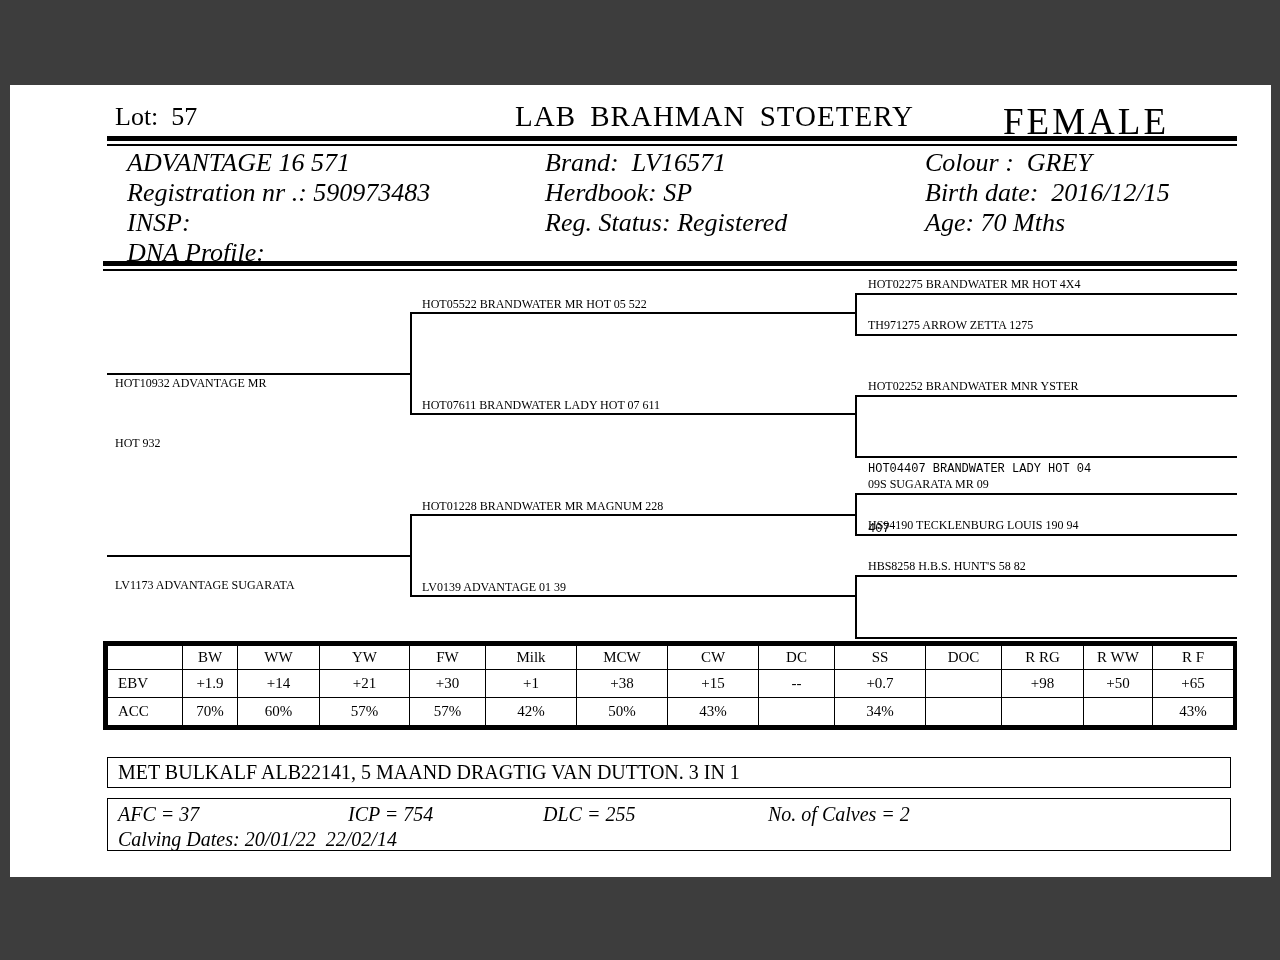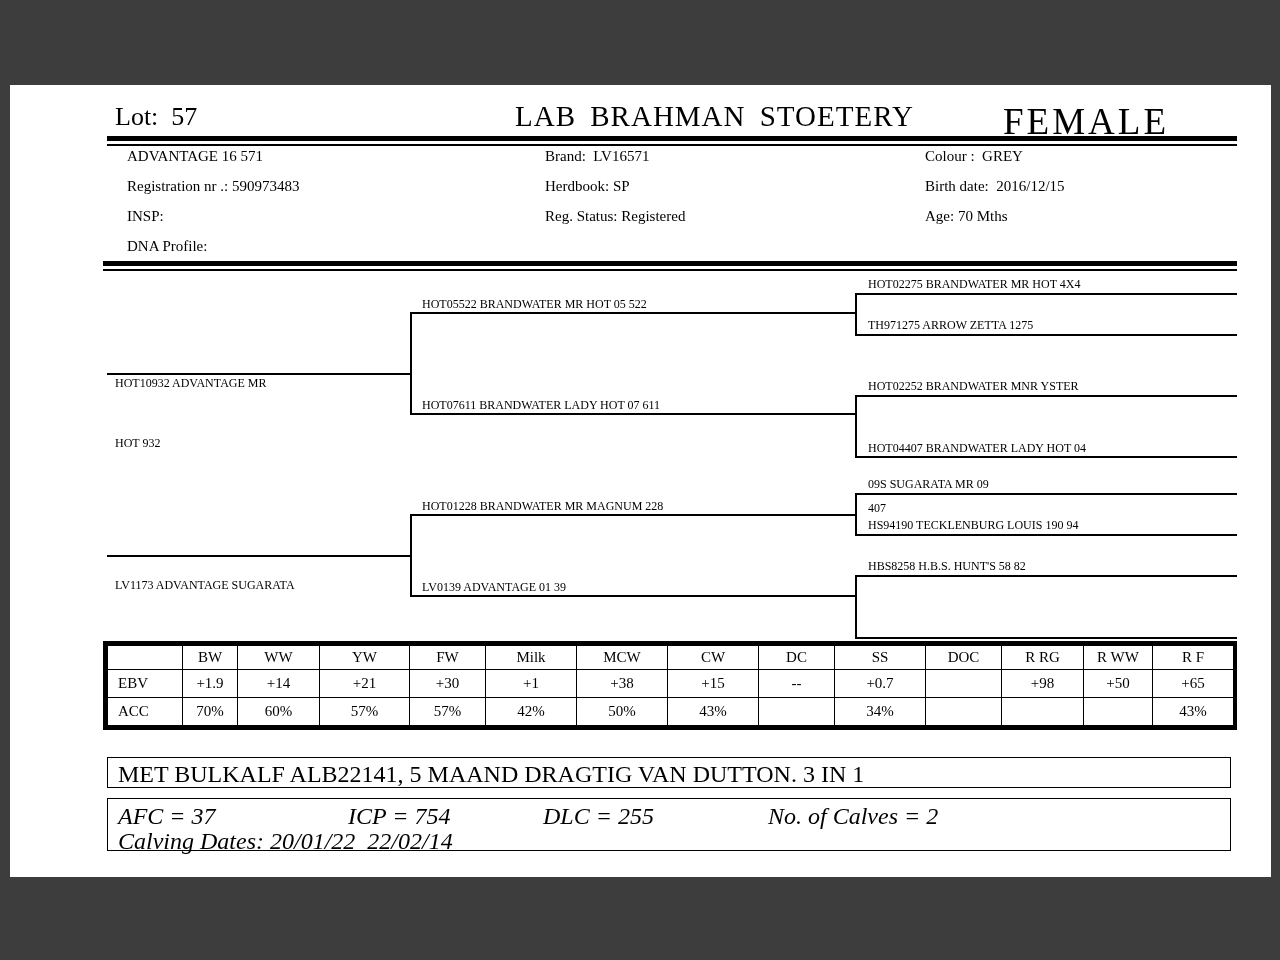--- a/index.html
+++ b/index.html
@@ -10,23 +10,23 @@
     font-family:"Liberation Serif","DejaVu Serif",serif;
     color:#000;
     overflow:hidden;
   }
   .paper { position:absolute; left:10px; top:85px; width:1261px; height:792px; background:#ffffff; }
   .abs { position:absolute; white-space:pre; }
   .hline, .vline { position:absolute; background:#000; }
   .hdr { font-size:26px; }
   .title { font-size:29px; letter-spacing:1px; word-spacing:6px; }
   .sex { font-size:37px; letter-spacing:3px; }
-  .info { font-size:15px; }
+  .info { font-size:26px;font-style:italic; }
   .ped { font-size:12px; line-height:20px; }
-  .small { font-size:24px; }
+  .small { font-size:20px; }
   .ebv-wrap { position:absolute; left:103px; top:641px; width:1134px; border:4px solid #000; background:#fff; }
   .ebv-wrap table { border-collapse:collapse; width:100%; table-layout:fixed; font-size:15px; }
   .ebv-wrap th, .ebv-wrap td { border:1px solid #000; text-align:center; height:28px; font-weight:normal; padding:0 2px; overflow:hidden; white-space:nowrap; }
   .ebv-wrap thead th { height:24px; }
   .ebv-wrap td.rowlabel { text-align:left; padding-left:10px; }
   .remark-box { position:absolute; left:107px; top:757px; width:1124px; height:31px; border:1px solid #000; }
   .stats-box { position:absolute; left:107px; top:798px; width:1124px; height:53px; border:1px solid #000;font-style:italic; }
 </style>
 </head>
 <body style="background: rgb(61, 61, 61);">
@@ -75,21 +75,21 @@
 <div class="hline" style="left:410px; top:413px; width:446px; height:1.5px;"></div>
 <div class="hline" style="left:410px; top:514px; width:446px; height:1.5px;"></div>
 <div class="hline" style="left:410px; top:595px; width:446px; height:1.5px;"></div>
 
 <div class="vline" style="left:410px; top:312px; width:1.5px; height:102px;"></div>
 <div class="vline" style="left:410px; top:514px; width:1.5px; height:82px;"></div>
 
 <div class="abs ped" style="left:868px; top:274px;">HOT02275 BRANDWATER MR HOT 4X4</div>
 <div class="abs ped" style="left:868px; top:315px;">TH971275 ARROW ZETTA 1275</div>
 <div class="abs ped" style="left:868px; top:376px;">HOT02252 BRANDWATER MNR YSTER</div>
-<div class="abs ped" style="left:868px; top:398px;">
+<div class="abs ped" style="left:868px; top:419px;font-family:Liberation Mono, monospace;">
   <div>HOT04407 BRANDWATER LADY HOT 04</div>
   <div>407</div>
 </div>
 <div class="abs ped" style="left:868px; top:474px;">09S SUGARATA MR 09</div>
 <div class="abs ped" style="left:868px; top:515px;">HS94190 TECKLENBURG LOUIS 190 94</div>
 <div class="abs ped" style="left:868px; top:556px;">HBS8258 H.B.S. HUNT'S 58 82</div>
 <div class="abs ped" style="left:868px; top:597px;">
   <div>LV9833 ADVANTAGE BOWS AND</div>
   <div>BANGLES</div>
 </div>

